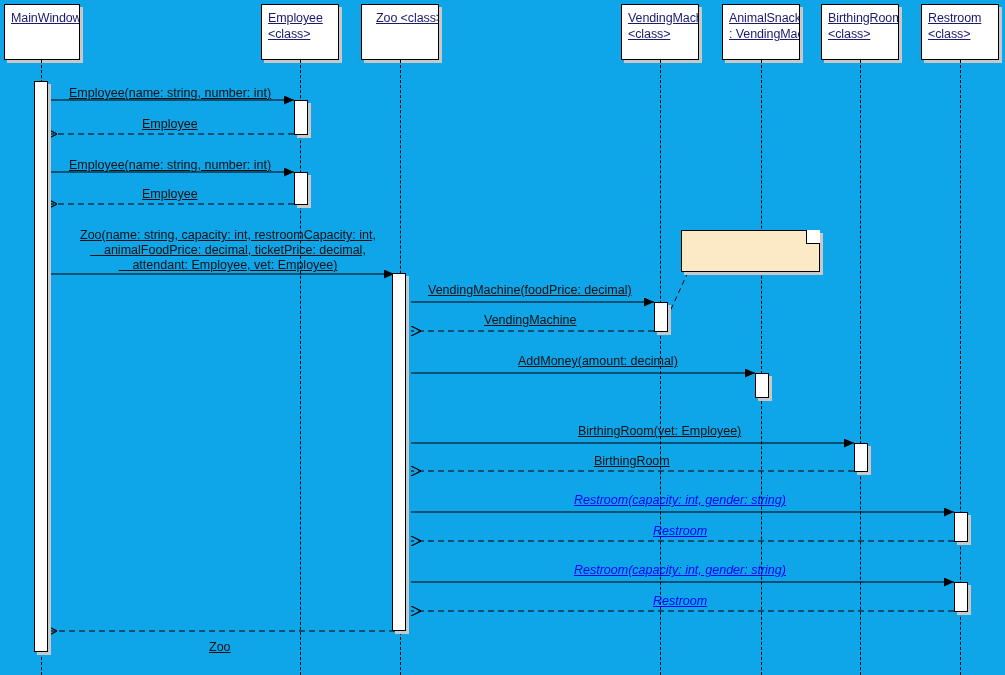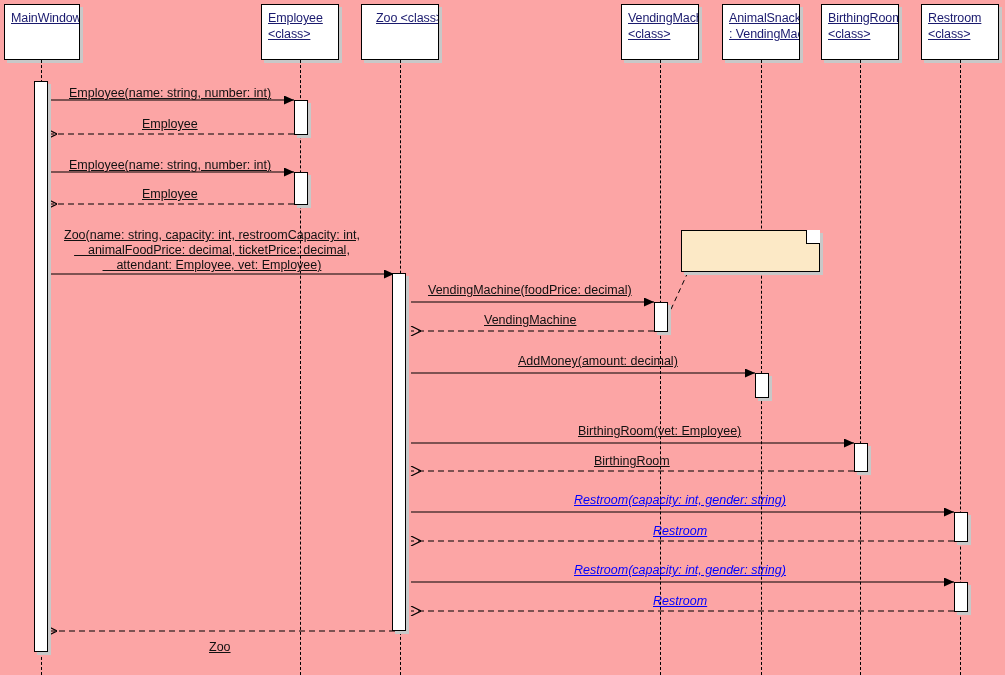--- a/index.html
+++ b/index.html
@@ -5,21 +5,21 @@
 <style>
   html,body{margin:0;padding:0;background:#ffffff;}
   body{
     font-family:"Liberation Sans","DejaVu Sans",sans-serif;
     -webkit-font-smoothing:antialiased;
   }
   #canvas{
     position:relative;
     width:1005px;
     height:675px;
-    background:#fca5a5;
+    background:#0ea5e9;
     overflow:hidden;
   }
   #svg-layer{
     position:absolute;
     left:0;top:0;
     width:1005px;height:675px;
   }
   
   .participant{
     position:absolute;
@@ -175,21 +175,21 @@
       <div class="activation" style="left: 854px; top: 443px; width: 14px; height: 29px;"></div>
       <div class="activation" style="left: 954px; top: 512px; width: 14px; height: 30px;"></div>
       <div class="activation" style="left: 954px; top: 582px; width: 14px; height: 30px;"></div>
     </div>
 
   <div id="labels-layer">
       <div class="msg-label" style="left: 69px; top: 86px; width: auto; white-space: pre;">Employee(name: string, number: int)</div>
       <div class="msg-label" style="left: 142px; top: 117px; width: auto; white-space: pre;">Employee</div>
       <div class="msg-label" style="left: 69px; top: 158px; width: auto; white-space: pre;">Employee(name: string, number: int)</div>
       <div class="msg-label" style="left: 142px; top: 187px; width: auto; white-space: pre;">Employee</div>
-      <div class="msg-label" style="left: 64px; top: 228px; width: auto; white-space: pre;">Zoo(name: string, capacity: int, restroomCapacity: int,
+      <div class="msg-label" style="left: 80px; top: 228px; width: auto; white-space: pre;">Zoo(name: string, capacity: int, restroomCapacity: int,
     animalFoodPrice: decimal, ticketPrice: decimal,
     attendant: Employee, vet: Employee)</div>
       <div class="msg-label" style="left: 428px; top: 283px; width: auto; white-space: pre;">VendingMachine(foodPrice: decimal)</div>
       <div class="msg-label" style="left: 484px; top: 313px; width: auto; white-space: pre;">VendingMachine</div>
       <div class="msg-label" style="left: 518px; top: 354px; width: auto; white-space: pre;">AddMoney(amount: decimal)</div>
       <div class="msg-label" style="left: 550px; top: 424px; width: auto; white-space: pre; margin-left: 28px;">BirthingRoom(vet: Employee)</div>
       <div class="msg-label" style="left: 594px; top: 454px; width: auto; white-space: pre;">BirthingRoom</div>
       <div class="msg-label blue" style="left: 574px; top: 493px; width: auto; white-space: pre;">Restroom(capacity: int, gender: string)</div>
       <div class="msg-label blue" style="left: 653px; top: 524px; width: auto; white-space: pre;">Restroom</div>
       <div class="msg-label blue" style="left: 574px; top: 563px; width: auto; white-space: pre;">Restroom(capacity: int, gender: string)</div>

